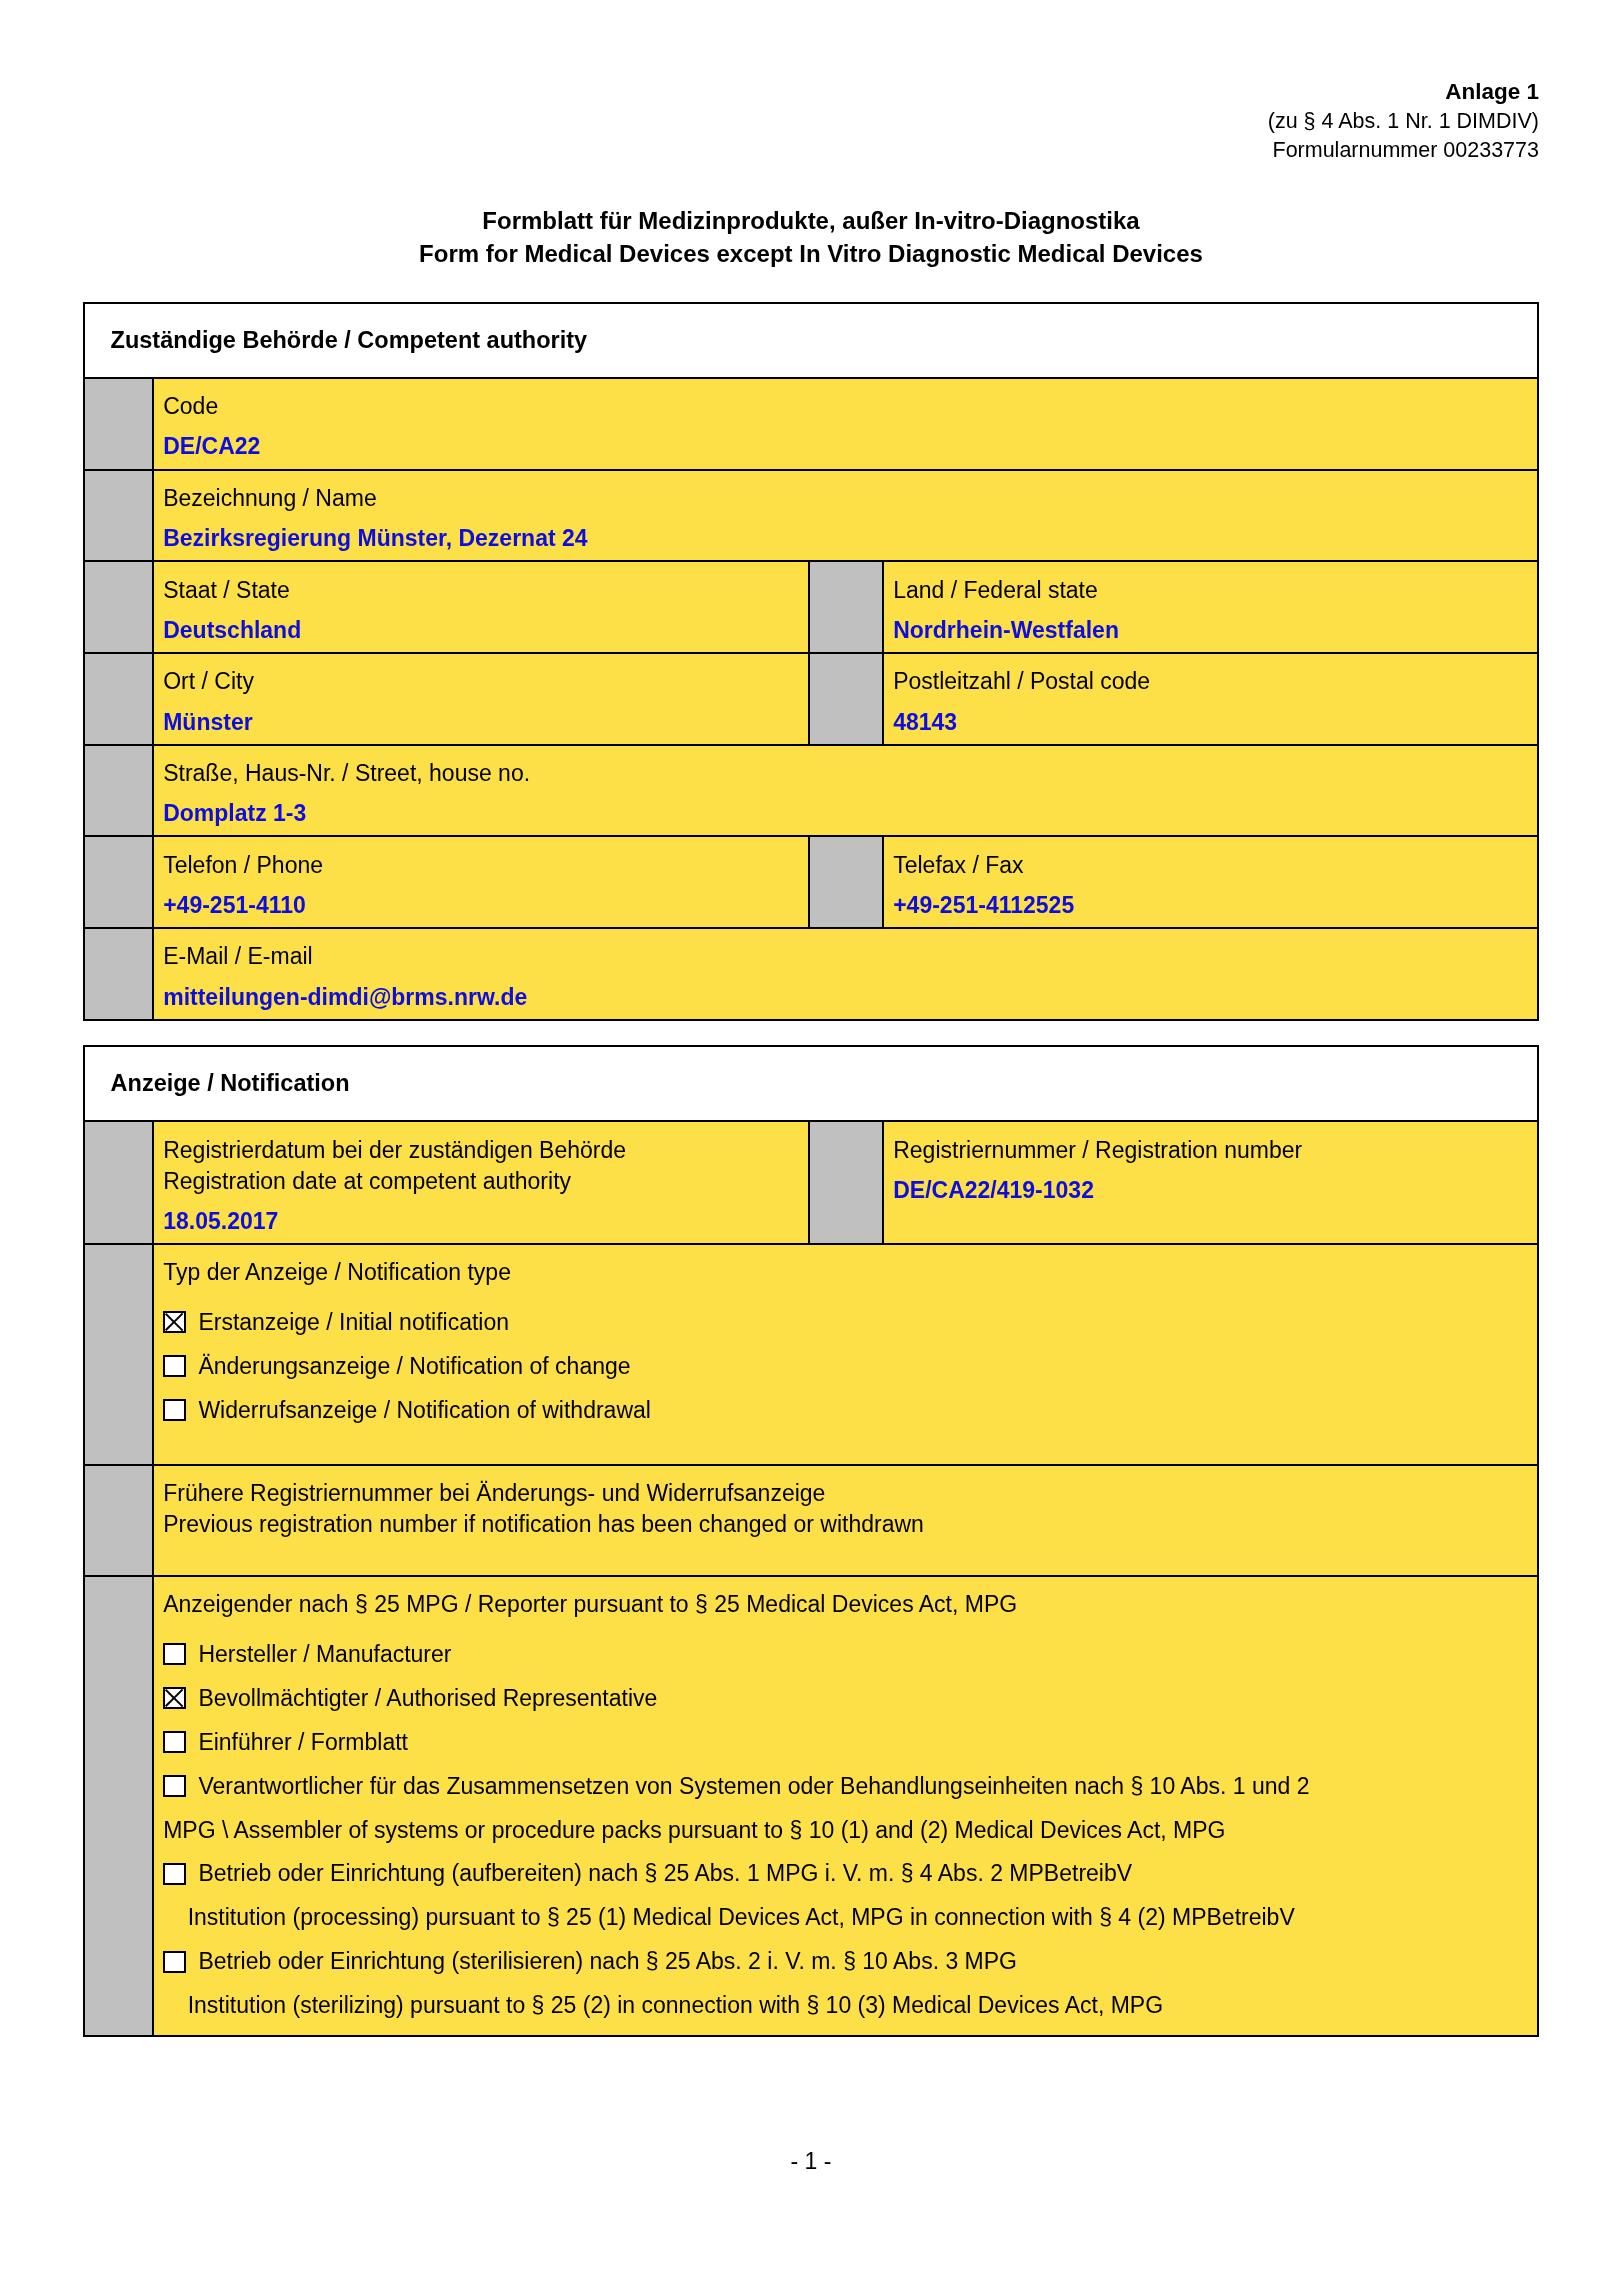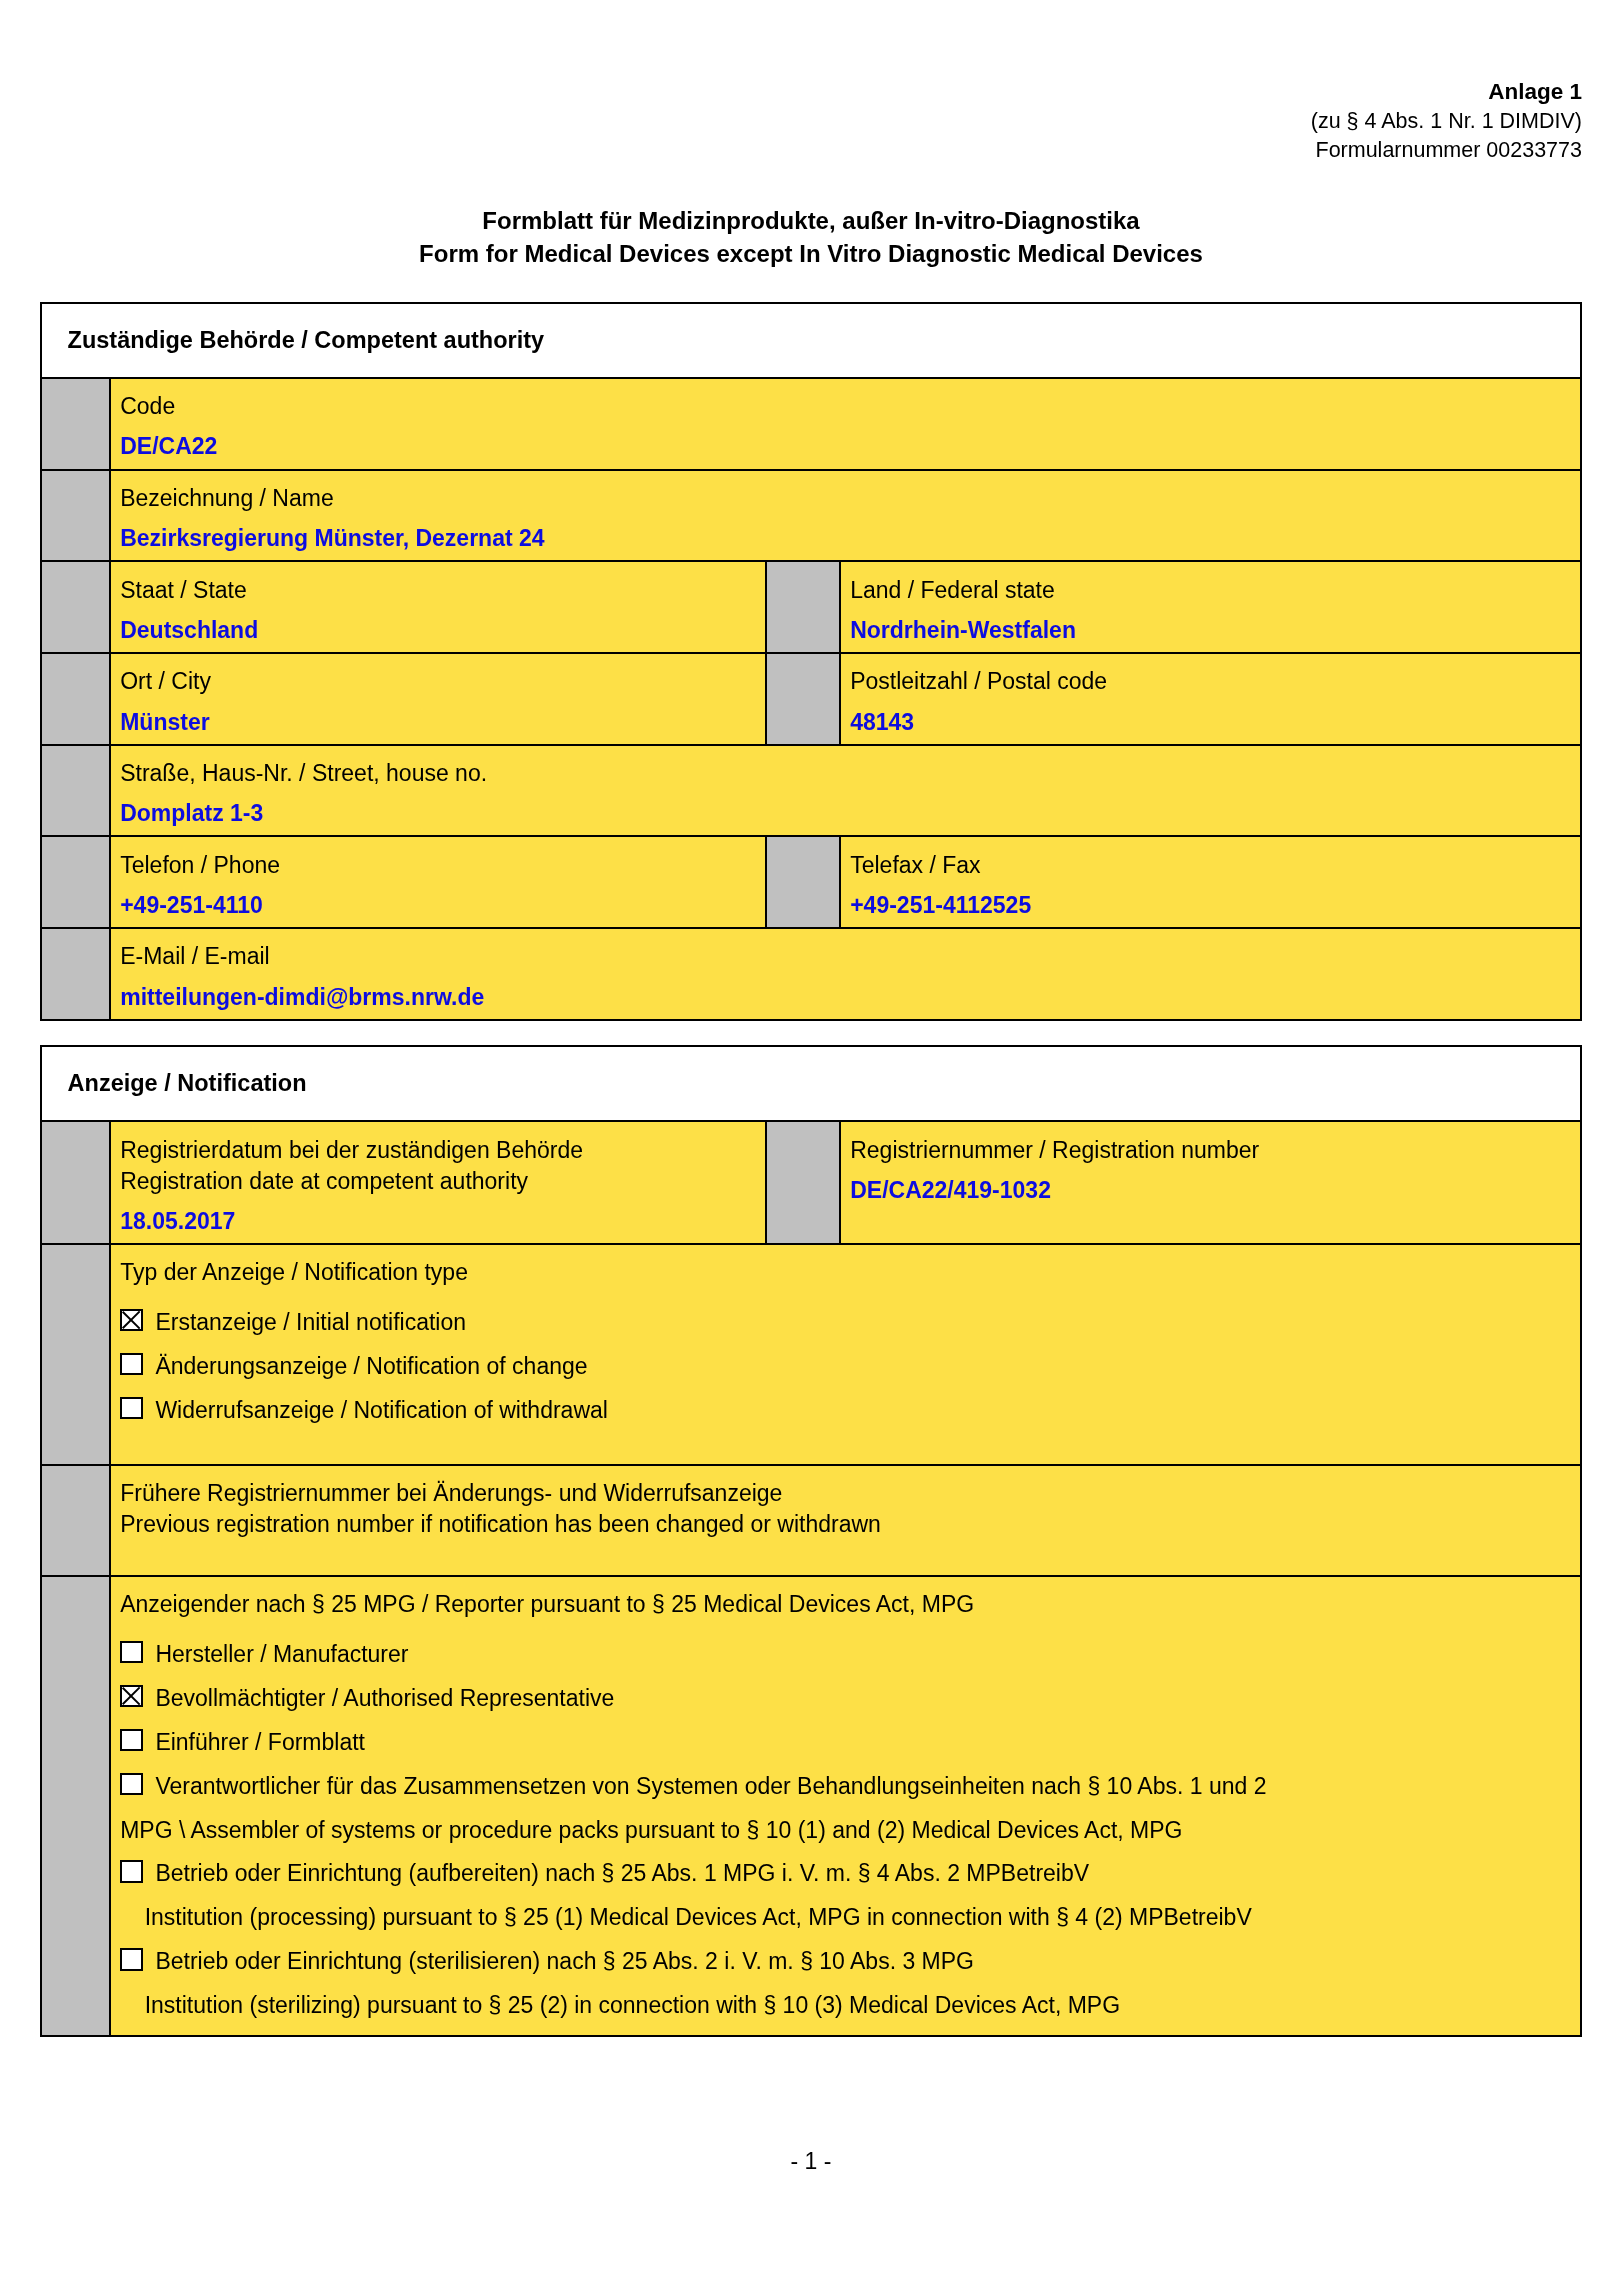--- a/index.html
+++ b/index.html
@@ -2,21 +2,21 @@
 <html style="font-size:8.2px"><head>
 <meta charset="utf-8">
 <style>
   html,body{margin:0;padding:0;background:#ffffff;}
   body{
     width:1622px;height:2295px;position:relative;
     font-family:"Liberation Sans","DejaVu Sans",sans-serif;
     color:#000;
     -webkit-font-smoothing:antialiased;
   }
-  .page{box-sizing:border-box;width:1622px;height:2295px;padding:76px 40px 0;position:relative;}
+  .page{box-sizing:border-box;width:1622px;height:2295px;padding:76px 83px 0;position:relative;}
 
   
   .corner{text-align:right;}
   .corner-l1{font-size:22.5px;font-weight:bold;line-height:31px;}
   .corner-l2{font-size:21.5px;line-height:29px;}
   .corner-l3{font-size:21.5px;line-height:29px;}
 
   
   .titles{text-align:center;margin-top:45px;}
   .title-line{font-size:28px;font-weight:bold;line-height:36px;}
@@ -40,21 +40,21 @@
   tr.r-std{height:82px;}
   tr.r-reg{height:110px;}
   tr.r-type{height:221px;}
   tr.r-prev{height:111px;}
   tr.r-rep{height:460px;}
 
   .lbl{font-size:23px;line-height:31px;}
   .val{font-size:23px;font-weight:bold;color:#0d0de0;line-height:30px;margin-top:9.2px;min-height:30px;word-break:break-word;}
 
   
-  .opt{display:flex;align-items:flex-start;margin-top:17.4px;}
+  .opt{display:flex;align-items:center;margin-top:17.4px;}
   .opt-first{margin-top:20.4px;}
   .opt-label{font-size:23px;line-height:26.6px;}
   .cont-line{font-size:23px;line-height:26.6px;margin-top:17.4px;}
   .sub-line{font-size:23px;line-height:26.6px;margin-top:17.4px;padding-left:24.5px;}
   .cb{
     flex:none;display:inline-block;width:18.4px;height:18.4px;
     border:2px solid #000;margin-right:12.8px;position:relative;background:#fff;
   }
   .cb.checked::before,.cb.checked::after{
     content:"";position:absolute;left:50%;top:50%;width:23.5px;height:2px;background:#000;

